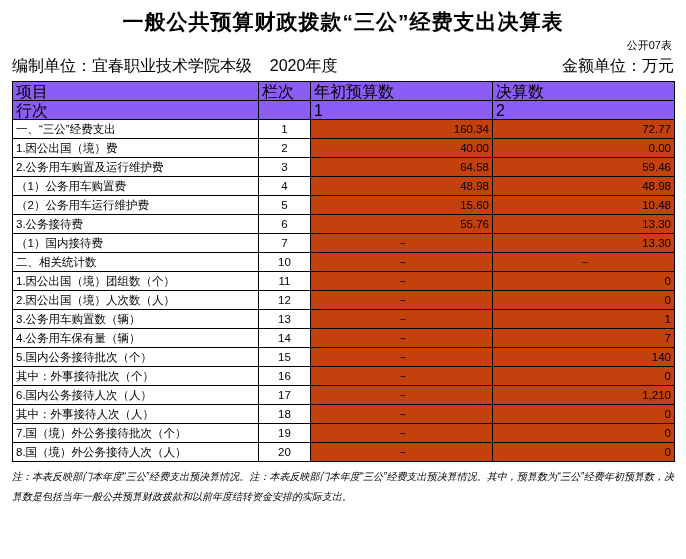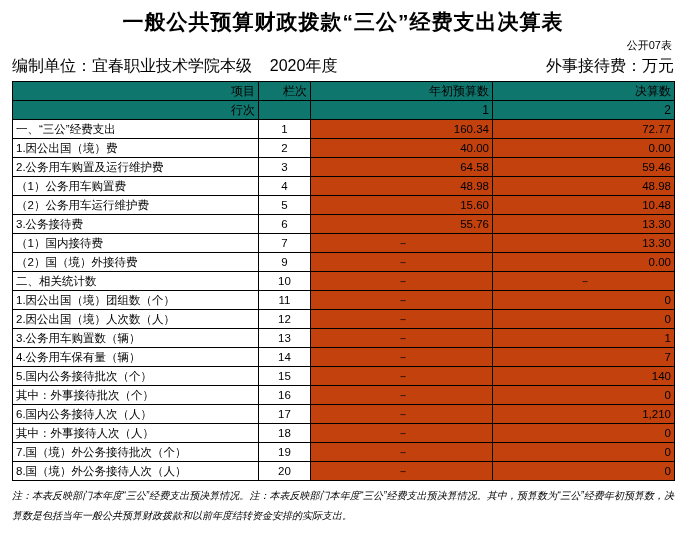--- a/index.html
+++ b/index.html
@@ -59,23 +59,23 @@
     border: 1px solid #000000;
     padding: 0 3px;
     height: 19px;
     line-height: 17px;
     font-weight: normal;
     box-sizing: border-box;
     overflow: hidden;
     white-space: nowrap;
   }
   .hdr {
-    text-align: right;
-    background: #0f766e;
-    font-size: 12px;
+    text-align: left;
+    background: #8b5cf6;
+    font-size: 16px;
   }
   .col-item { width: 246px; }
   .col-line { width: 52px; }
   .col-num  { width: 182px; }
 
   .cell-item {
     text-align: left;
     padding-left: 4px;
   }
   .cell-line {
@@ -106,21 +106,21 @@
 <body>
 
 <div class="page">
 
   <div class="doc-title">一般公共预算财政拨款“三公”经费支出决算表</div>
 
   <div class="form-code">公开07表</div>
 
   <div class="meta-row">
     <div class="meta-left">编制单位：宜春职业技术学院本级    2020年度</div>
-    <div class="meta-right">外事接待费：万元</div>
+    <div class="meta-right">金额单位：万元</div>
   </div>
 
   <table class="budget">
     <colgroup>
       <col class="col-item">
       <col class="col-line">
       <col class="col-num">
       <col class="col-num">
     </colgroup>
     <thead>
@@ -174,26 +174,20 @@
           <td class="cell-val">55.76</td>
           <td class="cell-val">13.30</td>
         </tr>
         <tr>
           <td class="cell-item indent2">（1）国内接待费</td>
           <td class="cell-line">7</td>
           <td class="cell-val blankish">－</td>
           <td class="cell-val">13.30</td>
         </tr>
         <tr>
-          <td class="cell-item indent2">（2）国（境）外接待费</td>
-          <td class="cell-line">9</td>
-          <td class="cell-val blankish">－</td>
-          <td class="cell-val">0.00</td>
-        </tr>
-        <tr>
           <td class="cell-item">二、相关统计数</td>
           <td class="cell-line">10</td>
           <td class="cell-val blankish">－</td>
           <td class="cell-val blankish">－</td>
         </tr>
         <tr>
           <td class="cell-item indent1">1.因公出国（境）团组数（个）</td>
           <td class="cell-line">11</td>
           <td class="cell-val blankish">－</td>
           <td class="cell-val">0</td>

